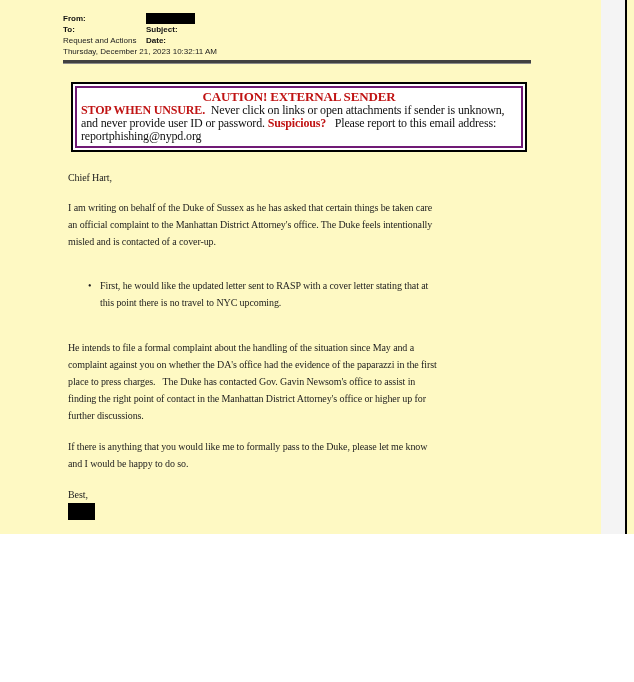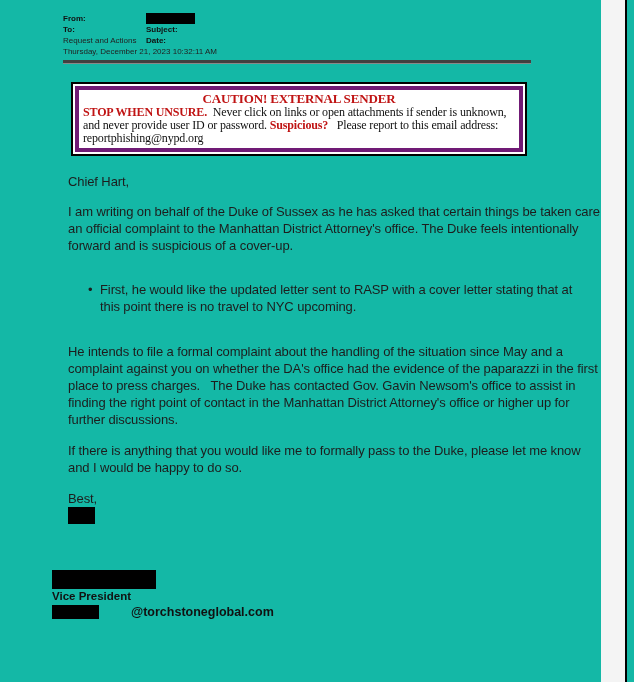--- a/index.html
+++ b/index.html
@@ -1,19 +1,19 @@
 <!DOCTYPE html>
 <html><head>
 <meta charset="utf-8">
 <style>
   html,body { margin:0; padding:0; background:#ffffff; }
   .page {
     position: relative;
-    width: 634px; height: 682px;
-    background: #14b8a6;
+    width: 634px; height: 534px;
+    background: #fef9c3;
     overflow: hidden;
     font-family: "Liberation Sans", sans-serif;
     color: #1d1d1d;
   }
   
   .edge-gray { position:absolute; top:0; left:601px; width:24px; height:682px; background:#f4f4f4; }
   .edge-black { position:absolute; top:0; left:625px; width:2px; height:682px; background:#000000; }
 
   
   .hdr {
@@ -42,45 +42,46 @@
   
   .caution-outer {
     margin: 18px 0 0 71px;
     width: 456px;
     box-sizing: border-box;
     border: 2px solid #000;
     padding: 2px;
     background: #fff;
   }
   .caution-inner {
-    border: 4px solid #701a75;
+    border: 2px solid #701a75;
     padding: 1px 4px 3px 4px;
     font-family: "Liberation Serif", serif;
     font-size: 12px;
     line-height: 13px;
     letter-spacing: -0.15px;
     color: #111;
   }
   .c-title {
     text-align: center;
     font-weight: bold;
     font-size: 13px;
     line-height: 15px;
     color: #c01414;
   }
   .c-line { white-space: pre; }
   .c-red { color:#c01414; font-weight: bold; }
 
   
   .body {
     margin-left: 68px;
-    font-size: 13px;
+    font-size: 10px;
     line-height: 17px;
     letter-spacing: -0.1px;
     color: #1d1d1d;
+    font-family: Liberation Serif, serif;
   }
   .tline { white-space: pre; }
   .salutation { margin-top: 17px; }
   .para1 { margin-top: 13px; }
   .bullets { margin-top: 27px; }
   .bullet { position: relative; padding-left: 32px; }
   .bullet::before {
     content: "\2022";
     position: absolute; left: 20px; top: 0;
     line-height: 17px;
@@ -135,21 +136,21 @@
       <div class="c-line">reportphishing@nypd.org</div>
     </div>
   </div>
 
   <div class="body">
     <div class="salutation tline">Chief Hart,</div>
 
     <div class="para1">
         <div class="tline">I am writing on behalf of the Duke of Sussex as he has asked that certain things be taken care</div>
         <div class="tline">an official complaint to the Manhattan District Attorney's office. The Duke feels intentionally</div>
-        <div class="tline">forward and is suspicious of a cover-up.</div>
+        <div class="tline">misled and is contacted of a cover-up.</div>
       </div>
 
     <div class="bullets">
       <div class="bullet">
           <div class="tline">First, he would like the updated letter sent to RASP with a cover letter stating that at</div>
           <div class="tline">this point there is no travel to NYC upcoming.</div>
         </div>
     </div>
 
     <div class="para2">

